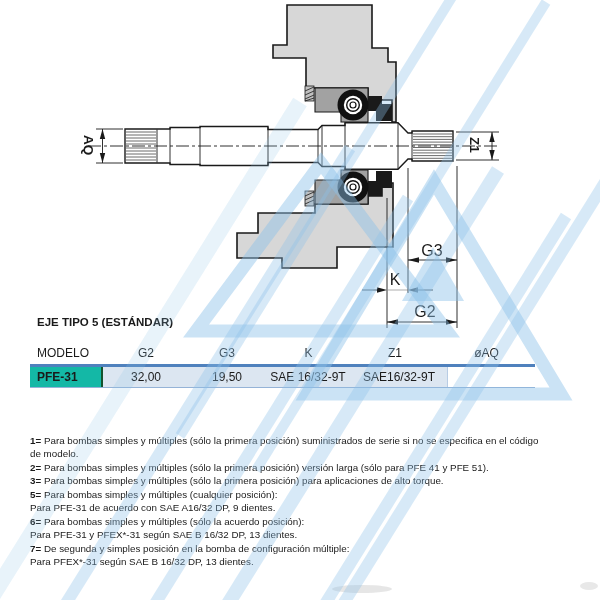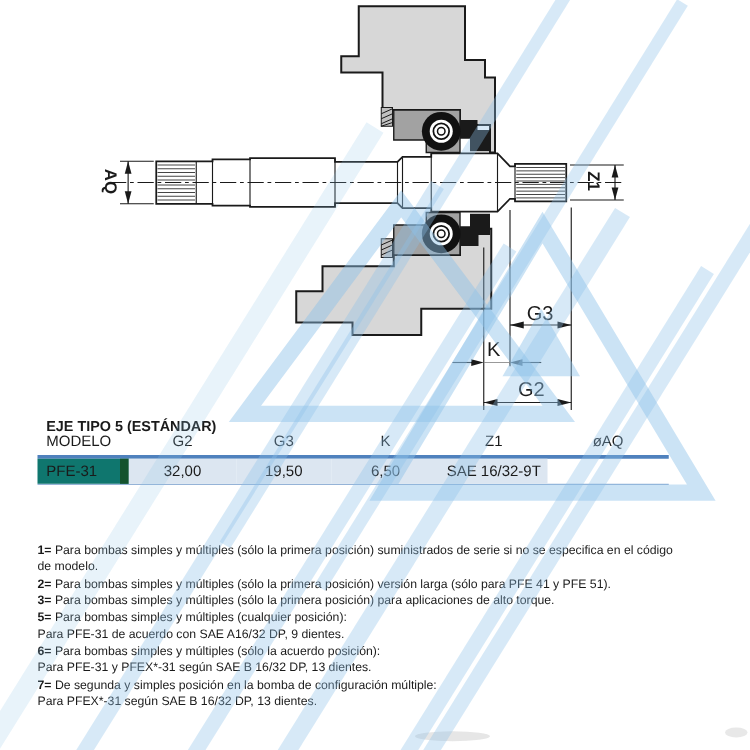--- a/index.html
+++ b/index.html
@@ -1,32 +1,32 @@
 <!DOCTYPE html>
 <html><head>
 <meta charset="utf-8">
 <style>
   html,body{margin:0;padding:0;background:#fff;}
   .page{position:relative;width:600px;height:600px;background:#fff;overflow:hidden;
         font-family:"Liberation Sans",sans-serif;color:#1a1a1a;}
   .drawing-svg{position:absolute;left:0;top:0;width:600px;height:600px;}
   .watermark-svg{position:absolute;left:0;top:0;width:600px;height:600px;pointer-events:none;z-index:6;}
-  .section-title{position:absolute;left:37px;top:336px;font-size:11.5px;font-weight:bold;z-index:2;}
+  .section-title{position:absolute;left:37px;top:316px;font-size:11.5px;font-weight:bold;z-index:2;}
   .dim-table{position:absolute;left:30px;top:341px;width:505px;z-index:2;font-size:12px;}
   .tr{display:flex;align-items:center;}
   .tr-head{height:23px;font-weight:normal;}
   .tr-data{height:20px;border-top:3px solid #4f81bd;border-bottom:1px solid #95b3d7;}
   .c0{width:73px;text-align:left;padding-left:7px;box-sizing:border-box;}
   .c1{width:86px;text-align:center;}
   .c2{width:76px;text-align:center;}
   .c3{width:87px;text-align:center;}
   .c4{width:86px;text-align:center;}
   .c5{width:97px;text-align:center;}
   .tr-data .cell{height:100%;display:flex;align-items:center;justify-content:center;background:#dce6f1;}
-  .tr-data .c0{background:#0f766e;font-weight:normal;border-right:7px solid #14532d;justify-content:flex-start;}
+  .tr-data .c0{background:#14b8a6;font-weight:bold;border-right:2px solid #14532d;justify-content:flex-start;}
   .tr-data .c5{border-right:1px solid #b8cce4;box-sizing:border-box;}
   .footnotes{position:absolute;left:30px;top:434px;z-index:2;font-size:9.8px;line-height:13.45px;}
   .fn-line{white-space:pre;}
   .fn-prefix{font-weight:bold;}
 </style>
 </head>
 <body>
 
 <div class="page">
 
@@ -144,22 +144,22 @@
       <div class="cell c1">G2</div>
       <div class="cell c2">G3</div>
       <div class="cell c3">K</div>
       <div class="cell c4">Z1</div>
       <div class="cell c5">øAQ</div>
     </div>
     <div class="tr tr-data">
       <div class="cell c0">PFE-31</div>
       <div class="cell c1">32,00</div>
       <div class="cell c2">19,50</div>
-      <div class="cell c3">6,50</div>
       <div class="cell c4">SAE 16/32-9T</div>
+      <div class="cell c5">SAE16/32-9T</div>
     </div>
   </div>
 
   <div class="footnotes">
     <div class="fn-line"><span class="fn-prefix">1= </span><span>Para bombas simples y múltiples (sólo la primera posición) suministrados de serie si no se especifica en el código</span></div>
     <div class="fn-line"><span class="fn-prefix"></span><span>de modelo.</span></div>
     <div class="fn-line"><span class="fn-prefix">2= </span><span>Para bombas simples y múltiples (sólo la primera posición) versión larga (sólo para PFE 41 y PFE 51).</span></div>
     <div class="fn-line"><span class="fn-prefix">3= </span><span>Para bombas simples y múltiples (sólo la primera posición) para aplicaciones de alto torque.</span></div>
     <div class="fn-line"><span class="fn-prefix">5= </span><span>Para bombas simples y múltiples (cualquier posición):</span></div>
     <div class="fn-line"><span class="fn-prefix"></span><span>Para PFE-31 de acuerdo con SAE A16/32 DP, 9 dientes.</span></div>

